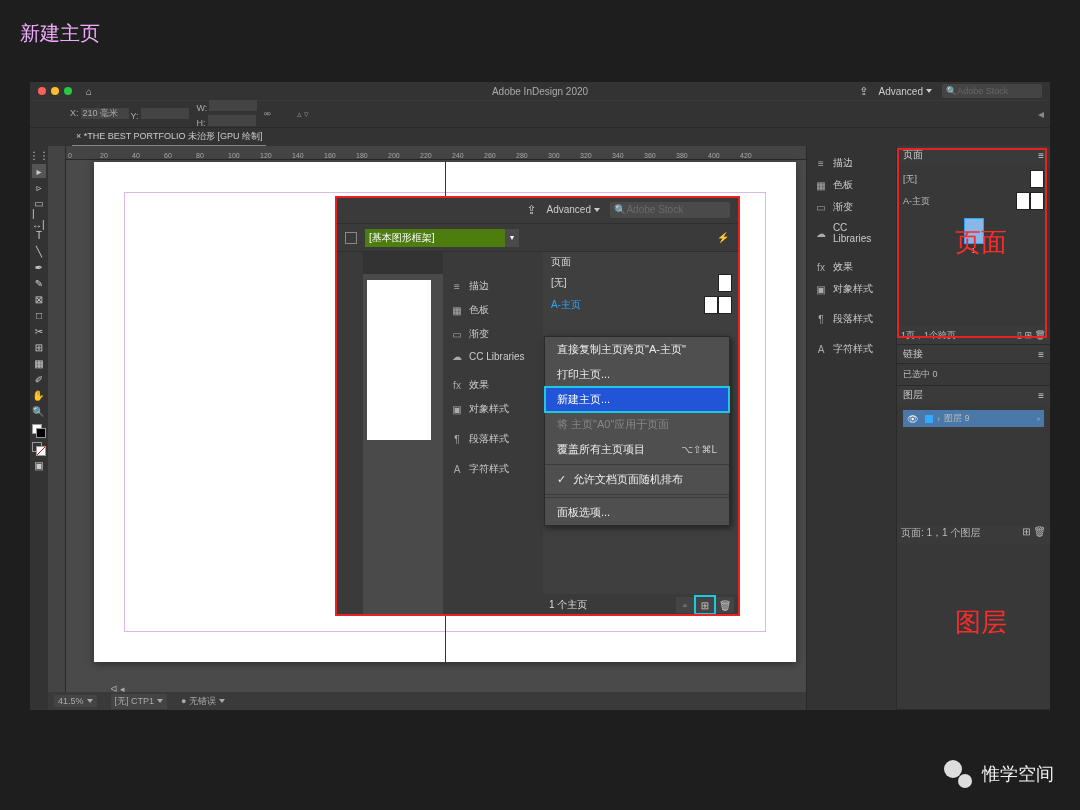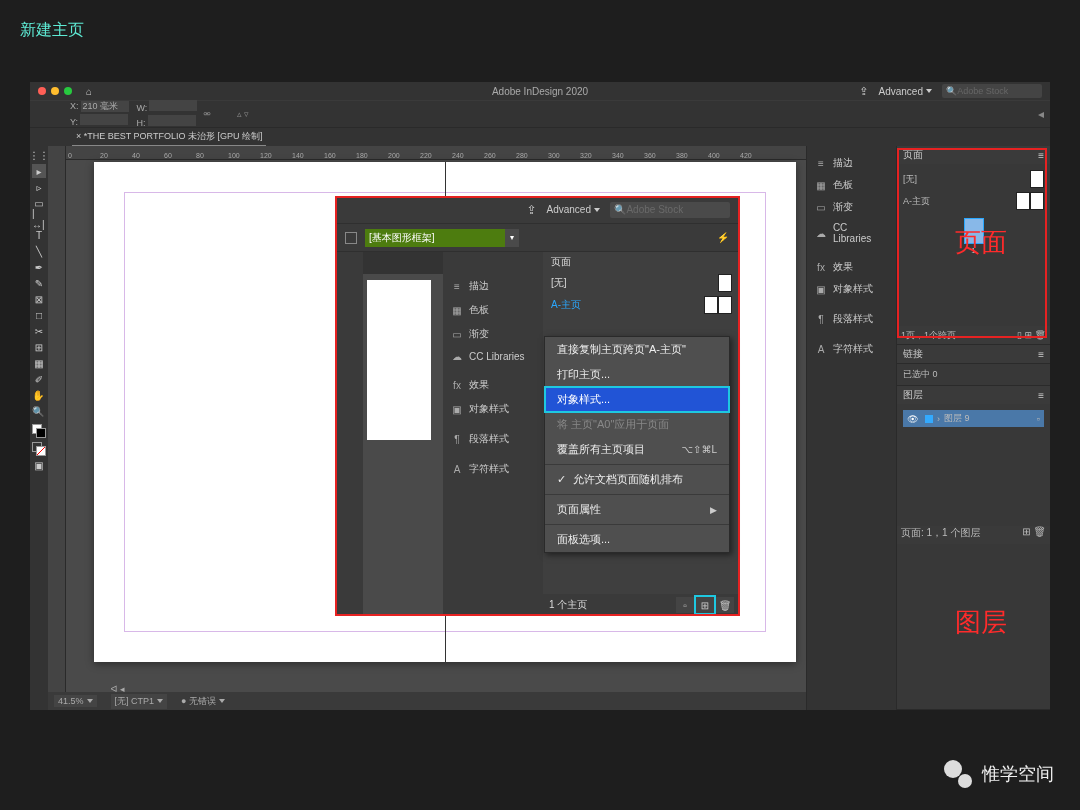--- a/index.html
+++ b/index.html
@@ -1,30 +1,30 @@
 <!DOCTYPE html>
 <html><head>
 <meta charset="utf-8">
 <style>
 *{margin:0;padding:0;box-sizing:border-box;font-family:"Microsoft YaHei",Arial,sans-serif;-webkit-font-smoothing:antialiased}
 body{background:#1e1e1e;width:1080px;height:810px;position:relative;overflow:hidden;color:#ddd}
-.page-title{position:absolute;left:20px;top:20px;font-size:16px;color:#5eead4;font-weight:400}
+.page-title{position:absolute;left:20px;top:20px;font-size:20px;color:#f0abfc;font-weight:400}
 .app-window{position:absolute;left:30px;top:82px;right:30px;bottom:100px;background:#333;display:flex;flex-direction:column;font-size:10px}
 .titlebar{height:18px;background:#333;display:flex;align-items:center;position:relative}
 .traffic{display:flex;gap:5px;margin-left:8px}
 .traffic span{width:8px;height:8px;border-radius:50%}
 .tl-r{background:#ff5f56}.tl-y{background:#ffbd2e}.tl-g{background:#27c93f}
 .home-icon{margin-left:14px;color:#ccc;font-size:10px}
 .app-title{position:absolute;left:50%;transform:translateX(-50%);color:#aaa;font-size:10px}
 .top-right{position:absolute;right:8px;display:flex;align-items:center;gap:10px}
 .share-icon{color:#ccc;font-size:11px}
 .adv-drop{color:#ccc;font-size:10px;display:flex;align-items:center;gap:3px}
 .search-top{width:100px;height:14px;background:#444;border-radius:2px;display:flex;align-items:center;padding:0 4px;color:#888;font-size:9px}
 .coord-bar{height:28px;background:#333;border-top:1px solid #3a3a3a;border-bottom:1px solid #2a2a2a;display:flex;align-items:center;padding-left:40px;color:#aaa;font-size:9px;position:relative}
-.coord-bar .xy{display:flex;flex-direction:column;gap:2px;margin-right:8px}
+.coord-bar .xy{display:flex;flex-direction:row;gap:2px;margin-right:8px}
 .coord-bar .wh{display:flex;flex-direction:column;gap:2px}
 .coord-val{display:inline-block;width:48px;background:#444;height:11px;line-height:11px;padding:0 2px;margin-left:2px}
 .link-ic{margin:0 6px;color:#888}
 .tab-strip{height:18px;background:#333;display:flex;align-items:center;padding-left:42px}
 .doc-tab{font-size:9px;color:#ccc;border-bottom:1px solid #888;padding:2px 4px}
 .main-row{flex:1;display:flex;min-height:0}
 .tool-col{width:18px;background:#333;display:flex;flex-direction:column;align-items:center;padding-top:2px;gap:2px}
 .tool-col .t{width:14px;height:14px;display:flex;align-items:center;justify-content:center;color:#ccc;font-size:10px}
 .tool-col .t.sel{background:#555}
 .swatch-pair{margin-top:4px;width:14px;height:14px;position:relative}
@@ -428,38 +428,34 @@
 </div>
 
 <div class="ctx">
   <div class="mi">
       <span>直接复制主页跨页"A-主页"</span>
     </div>
   <div class="mi">
       <span>打印主页...</span>
     </div>
   <div class="mi sel">
-      <span>对象样式...</span>
+      <span>新建主页...</span>
     </div>
   <div class="mi dis">
       <span>将 主页"A0"应用于页面</span>
     </div>
   <div class="mi">
       <span>覆盖所有主页项目</span>
       <span style="font-size:10px;color:#ccc">⌥⇧⌘L</span>
     </div>
   <div class="sep"></div>
   <div class="mi">
       <span><span class="chk">✓</span><span>允许文档页面随机排布</span></span>
     </div>
   <div class="sep"></div>
-  <div class="mi">
-      <span>页面属性</span>
-      <span class="arr">▶</span>
-    </div>
   <div class="sep"></div>
   <div class="mi">
       <span>面板选项...</span>
     </div>
 </div>
 
 <div class="hl hl-main"></div>
 <div class="hl hl-pages"></div>
 
 <div class="anno anno-pages">页面</div>

